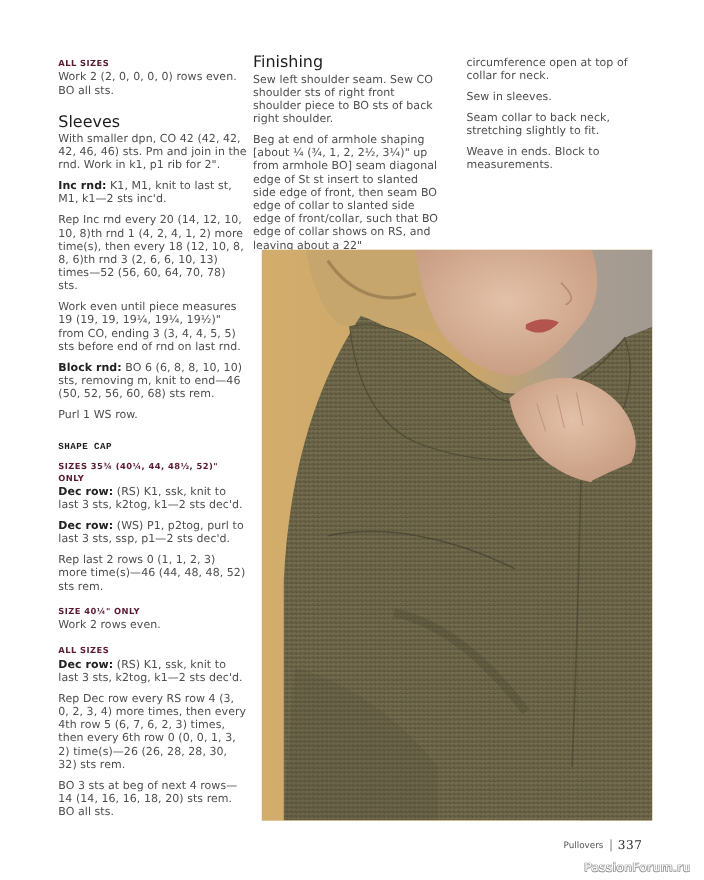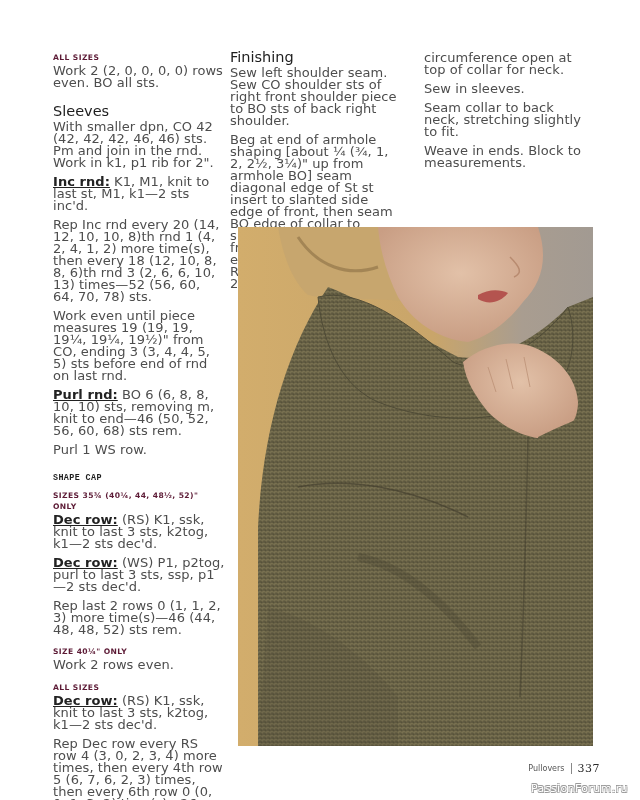--- a/index.html
+++ b/index.html
@@ -5,41 +5,41 @@
   html, body { margin: 0; padding: 0; }
   body {
     width: 640px; height: 800px; background: #ffffff; position: relative; overflow: hidden;
     font-family: "DejaVu Sans", sans-serif; color: #4a4a4a;
   }
   .col { position: absolute; }
   .col-left { left: 53px; top: 52px; width: 172px; }
   .col-mid { left: 230px; top: 48px; width: 172px; }
   .col-right { left: 424px; top: 52px; width: 166px; }
   p {
-    margin: 0 0 7px 0; font-size: 13px; line-height: 12px; color: #4d4d4d; letter-spacing: 0.05px;
+    margin: 0 0 7px 0; font-size: 10px; line-height: 12px; color: #4d4d4d; letter-spacing: 0.05px;
   }
   .h-sub {
     font-size: 7.6px; font-weight: bold; letter-spacing: 0.4px; margin: 0 16px 2px 0;
     line-height: 11px; text-transform: uppercase;
   }
   .h-sub.maroon { color: #5c1a35; }
   .h-sub.dark { color: #1e1e1e; font-size: 8.4px; font-family: Liberation Mono, monospace; }
   .h-sec {
     font-size: 14.5px; color: #1d1d1d; margin: 0 0 1px 0; line-height: 18px; font-weight: normal;
   }
   .spacer-lg { height: 10px; }
   .spacer-md { height: 6px; }
-  b { color: #222; text-decoration: underline; }
+  b { color: #222; }
   .photo {
     position: absolute; left: 238px; top: 227px; width: 355px; height: 519px; overflow: hidden;
     background: #c9a867;
   }
   .photo svg { display: block; }
   .footer {
-    position: absolute; top: 762px; right: 40px; font-size: 8px; color: #555;
+    position: absolute; top: 762px; right: 56px; font-size: 8px; color: #555;
     display: flex; align-items: center; gap: 6px;
   }
   .footer .sep { width: 1px; height: 11px; background: #888; }
   .footer .pnum {
     font-family: "DejaVu Serif", serif; font-weight: normal; font-size: 11px; color: #2a2a2a; letter-spacing: 0.5px;
   }
   .watermark {
     position: absolute; top: 782px; right: 12px; font-size: 11px; color: #ffffff;
     letter-spacing: 0.4px;
     text-shadow: -0.6px -0.6px 0 #9a9a9a, 0.6px -0.6px 0 #9a9a9a, -0.6px 0.6px 0 #9a9a9a, 0.6px 0.6px 0 #9a9a9a;
@@ -51,21 +51,21 @@
 <div class="col col-left">
   <div class="h-sub maroon">ALL SIZES</div>
   <p>Work 2 (2, 0, 0, 0, 0) rows even. BO all sts.</p>
   <div class="spacer-md"></div>
 
   <h2 class="h-sec">Sleeves</h2>
   <p>With smaller dpn, CO 42 (42, 42, 42, 46, 46) sts. Pm and join in the rnd. Work in k1, p1 rib for 2".</p>
   <p><b>Inc rnd:</b><span> K1, M1, knit to last st, M1, k1—2 sts inc'd.</span></p>
   <p>Rep Inc rnd every 20 (14, 12, 10, 10, 8)th rnd 1 (4, 2, 4, 1, 2) more time(s), then every 18 (12, 10, 8, 8, 6)th rnd 3 (2, 6, 6, 10, 13) times—52 (56, 60, 64, 70, 78) sts.</p>
   <p>Work even until piece measures 19 (19, 19, 19¼, 19¼, 19½)" from CO, ending 3 (3, 4, 4, 5, 5) sts before end of rnd on last rnd.</p>
-  <p><b>Purl rnd:</b><span> BO 6 (6, 8, 8, 10, 10) sts, removing m, knit to end—46 (50, 52, 56, 60, 68) sts rem.</span></p>
+  <p><b>Block rnd:</b><span> BO 6 (6, 8, 8, 10, 10) sts, removing m, knit to end—46 (50, 52, 56, 60, 68) sts rem.</span></p>
   <p>Purl 1 WS row.</p>
   <div class="spacer-lg"></div>
 
   <div class="h-sub dark">SHAPE CAP</div>
   <div class="spacer-md" style="height:4px"></div>
   <div class="h-sub maroon">SIZES 35¾ (40¼, 44, 48½, 52)" ONLY</div>
   <p><b>Dec row:</b><span> (RS) K1, ssk, knit to last 3 sts, k2tog, k1—2 sts dec'd.</span></p>
   <p><b>Dec row:</b><span> (WS) P1, p2tog, purl to last 3 sts, ssp, p1—2 sts dec'd.</span></p>
   <p>Rep last 2 rows 0 (1, 1, 2, 3) more time(s)—46 (44, 48, 48, 52) sts rem.</p>
   <div class="spacer-md" style="height:3px"></div>

